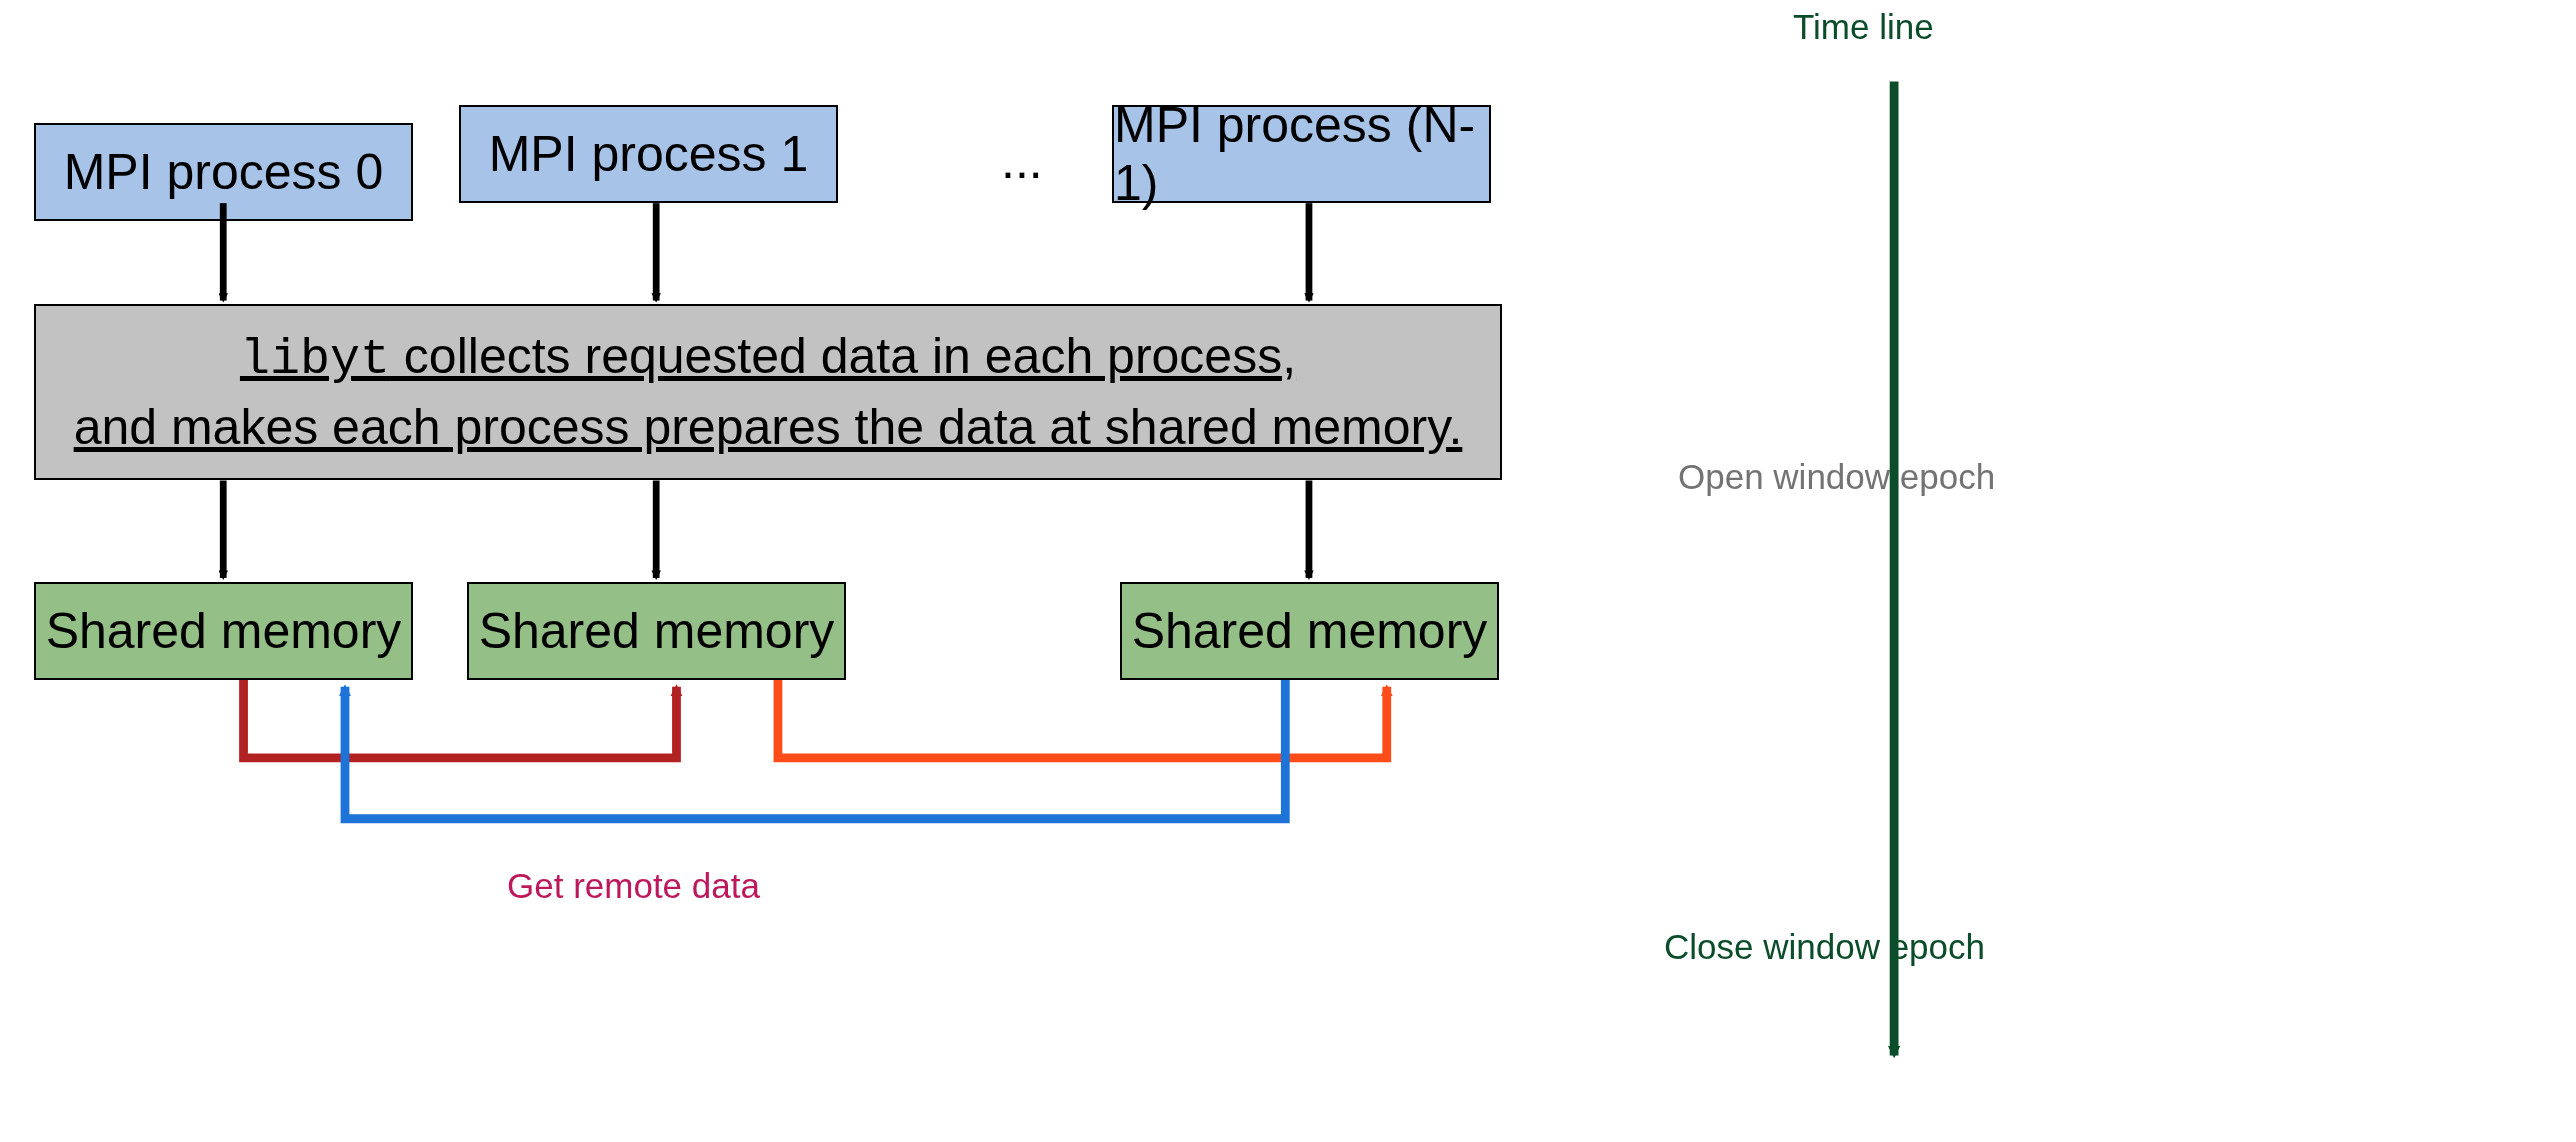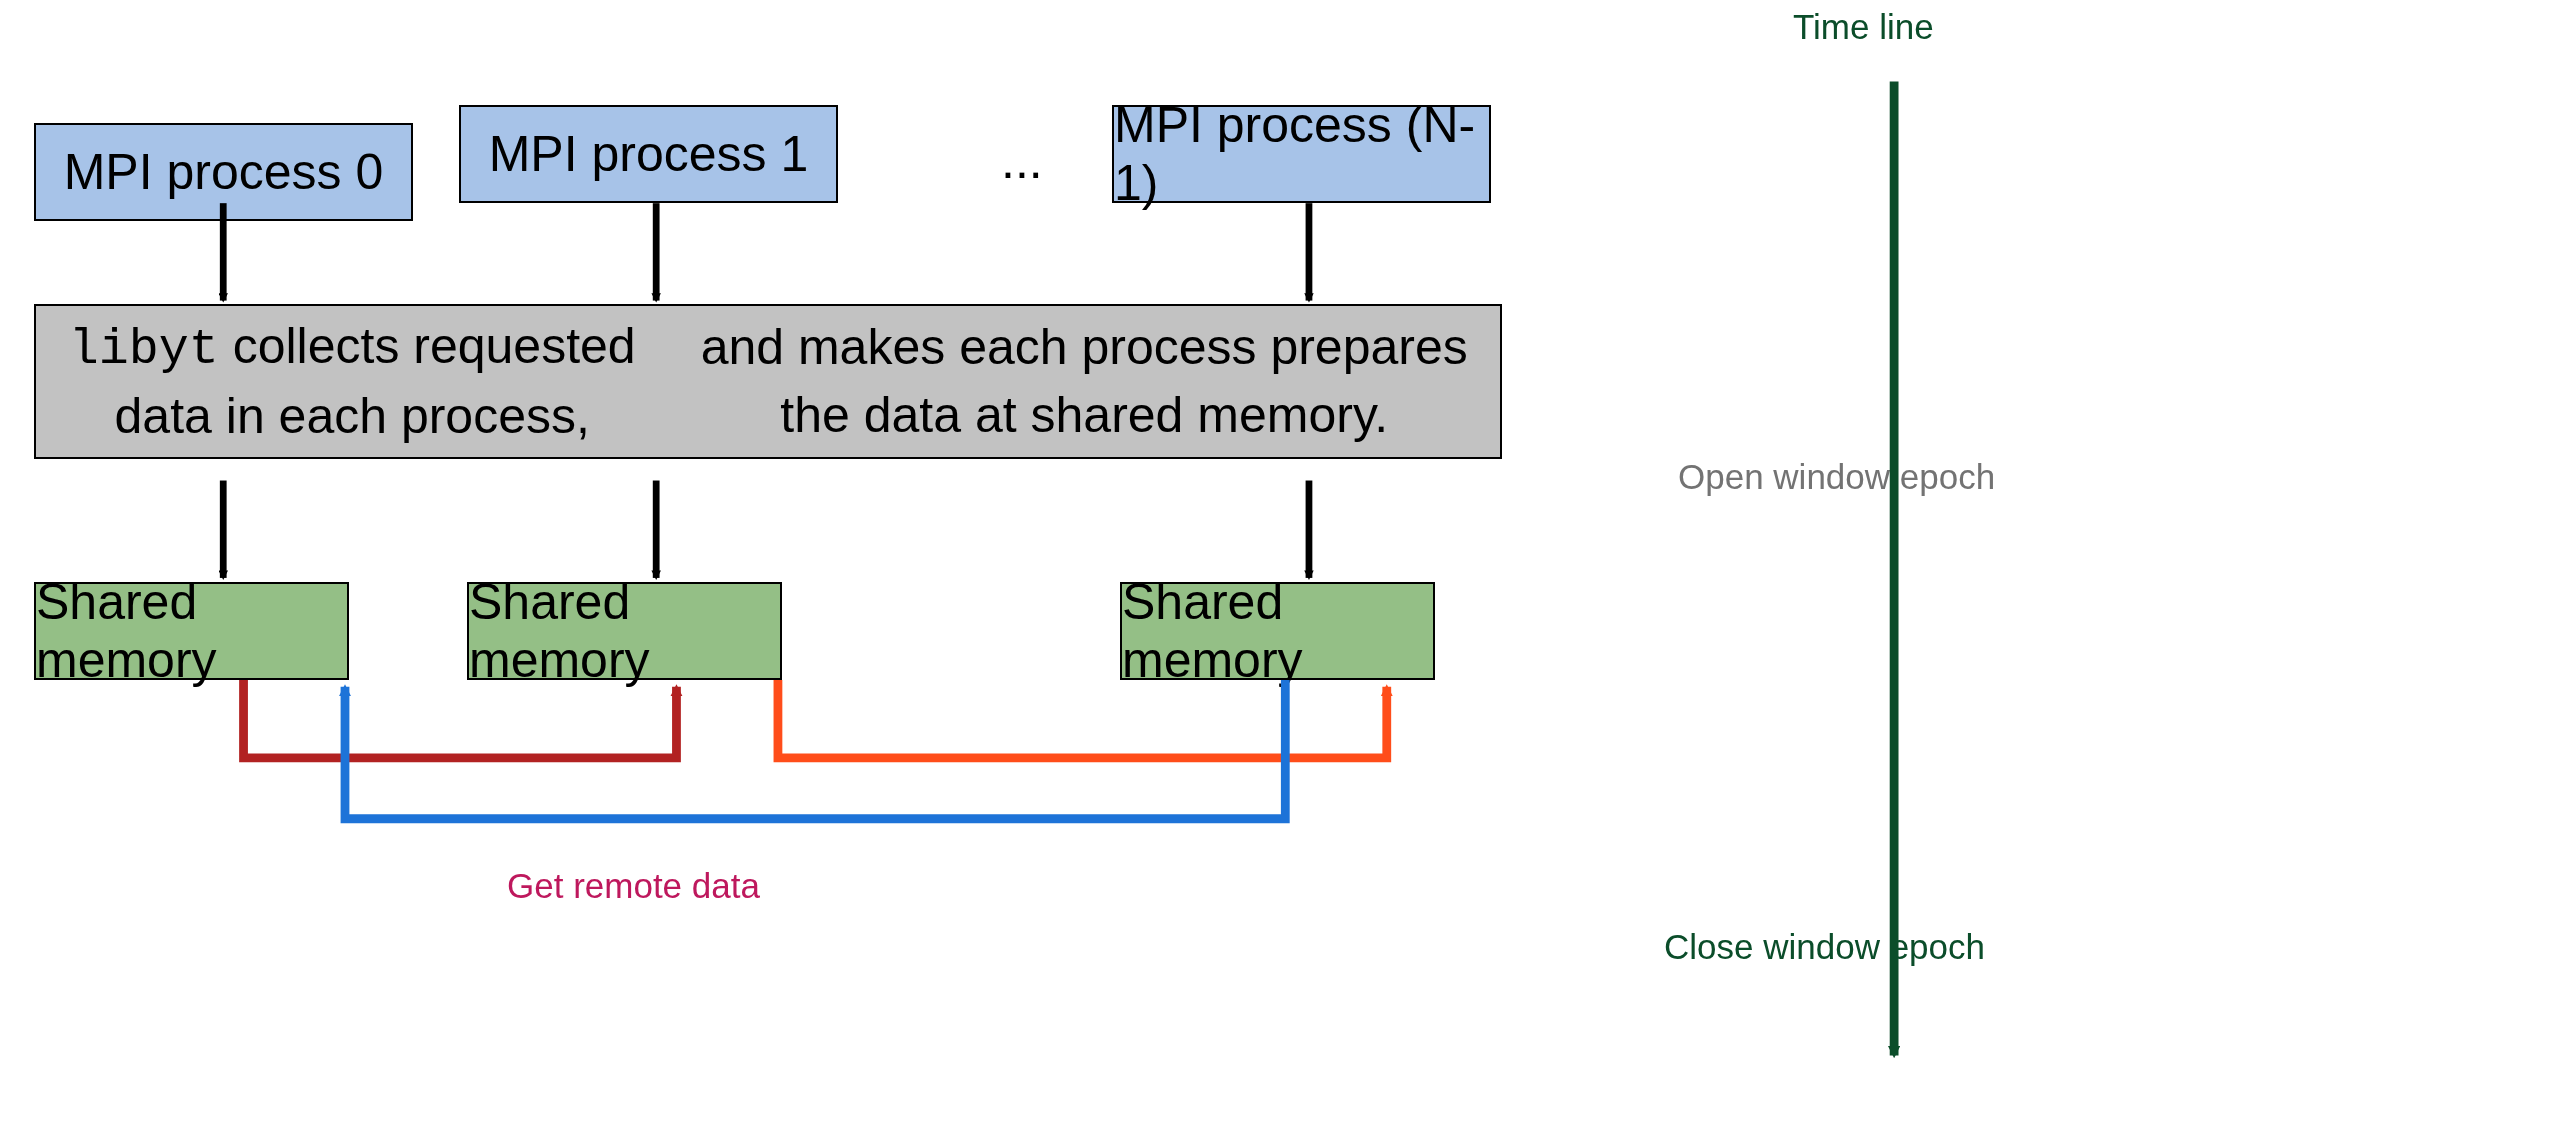--- a/index.html
+++ b/index.html
@@ -31,35 +31,36 @@
     position: absolute;
     top: 132px;
     left: 1001px;
     font-size: 50px;
   }
   .collect {
     position: absolute;
     left: 34px;
     top: 304px;
     width: 1468px;
-    height: 155px;
+    height: 176px;
     background: #c2c2c2;
     border: 2.7px solid #000;
     display: flex;
-    flex-direction: row;
+    flex-direction: column;
     align-items: center;
     justify-content: center;
     font-size: 50px;
     line-height: 1.35;
     text-align: center;
+    text-decoration: underline;
   }
   .collect .code { font-family: "Courier New", monospace; }
   .shared {
     background: #94bf86;
-    width: 315px;
+    width: 379px;
     height: 98px;
     top: 582px;
   }
   .s0 { left: 34px; }
   .s1 { left: 467px; }
   .s2 { left: 1120px; }
   .label {
     position: absolute;
     font-size: 35px;
   }

